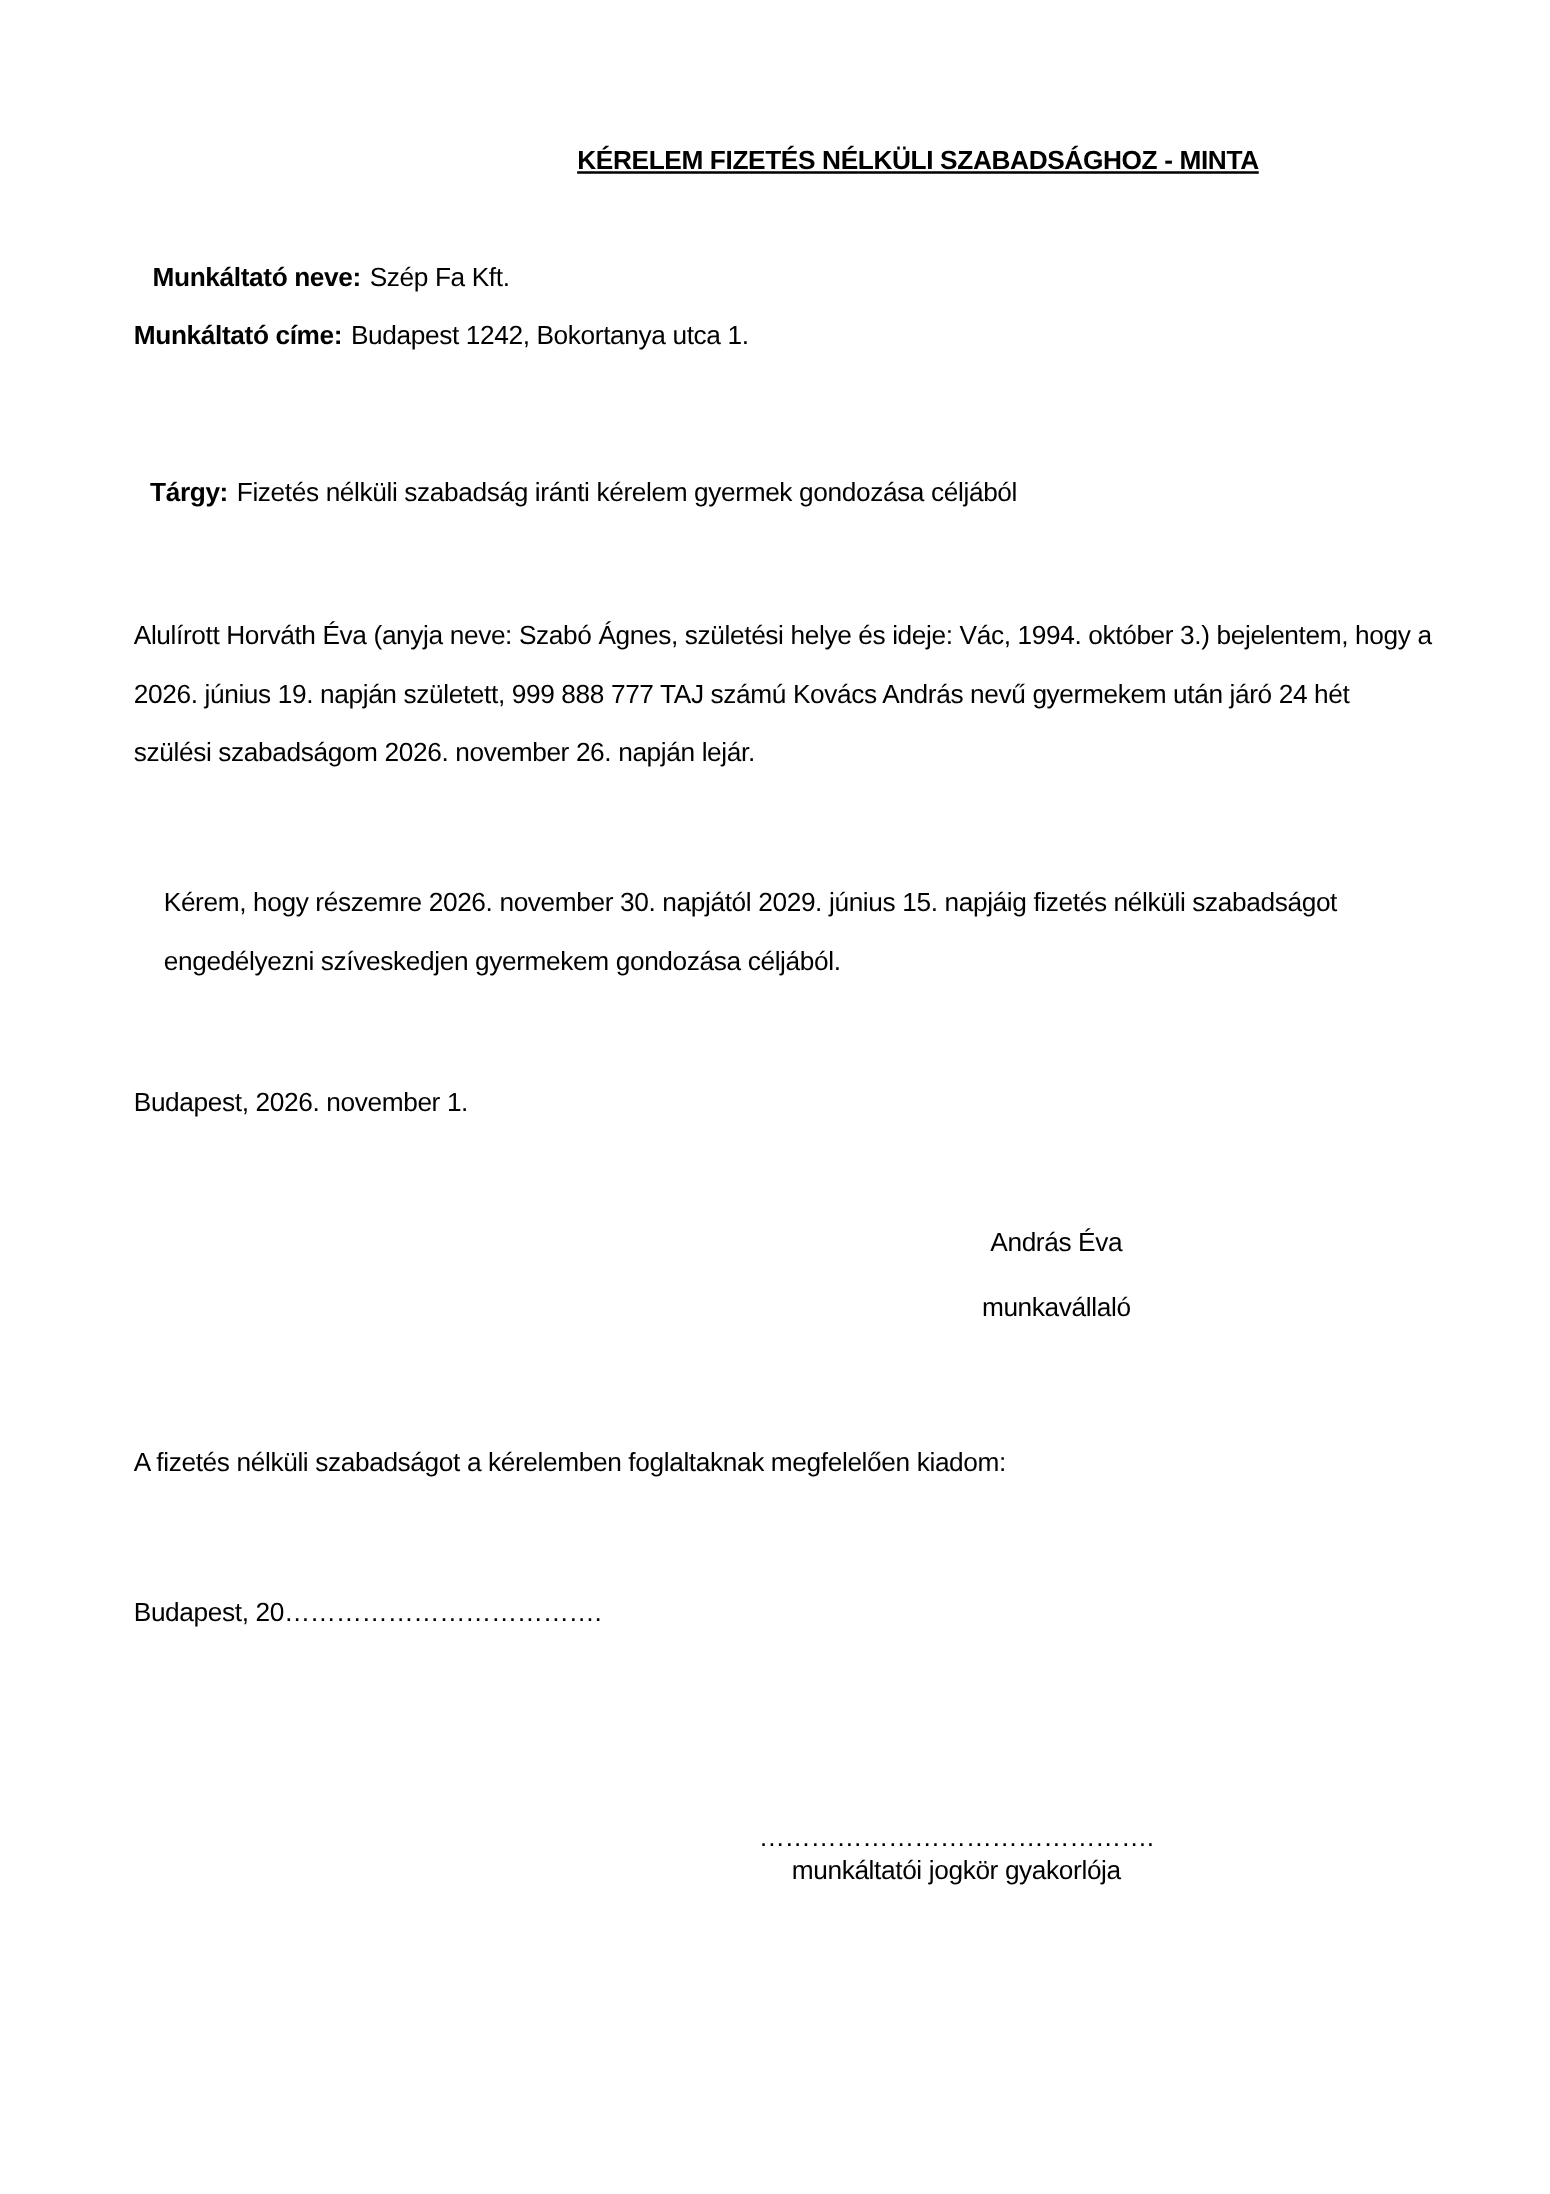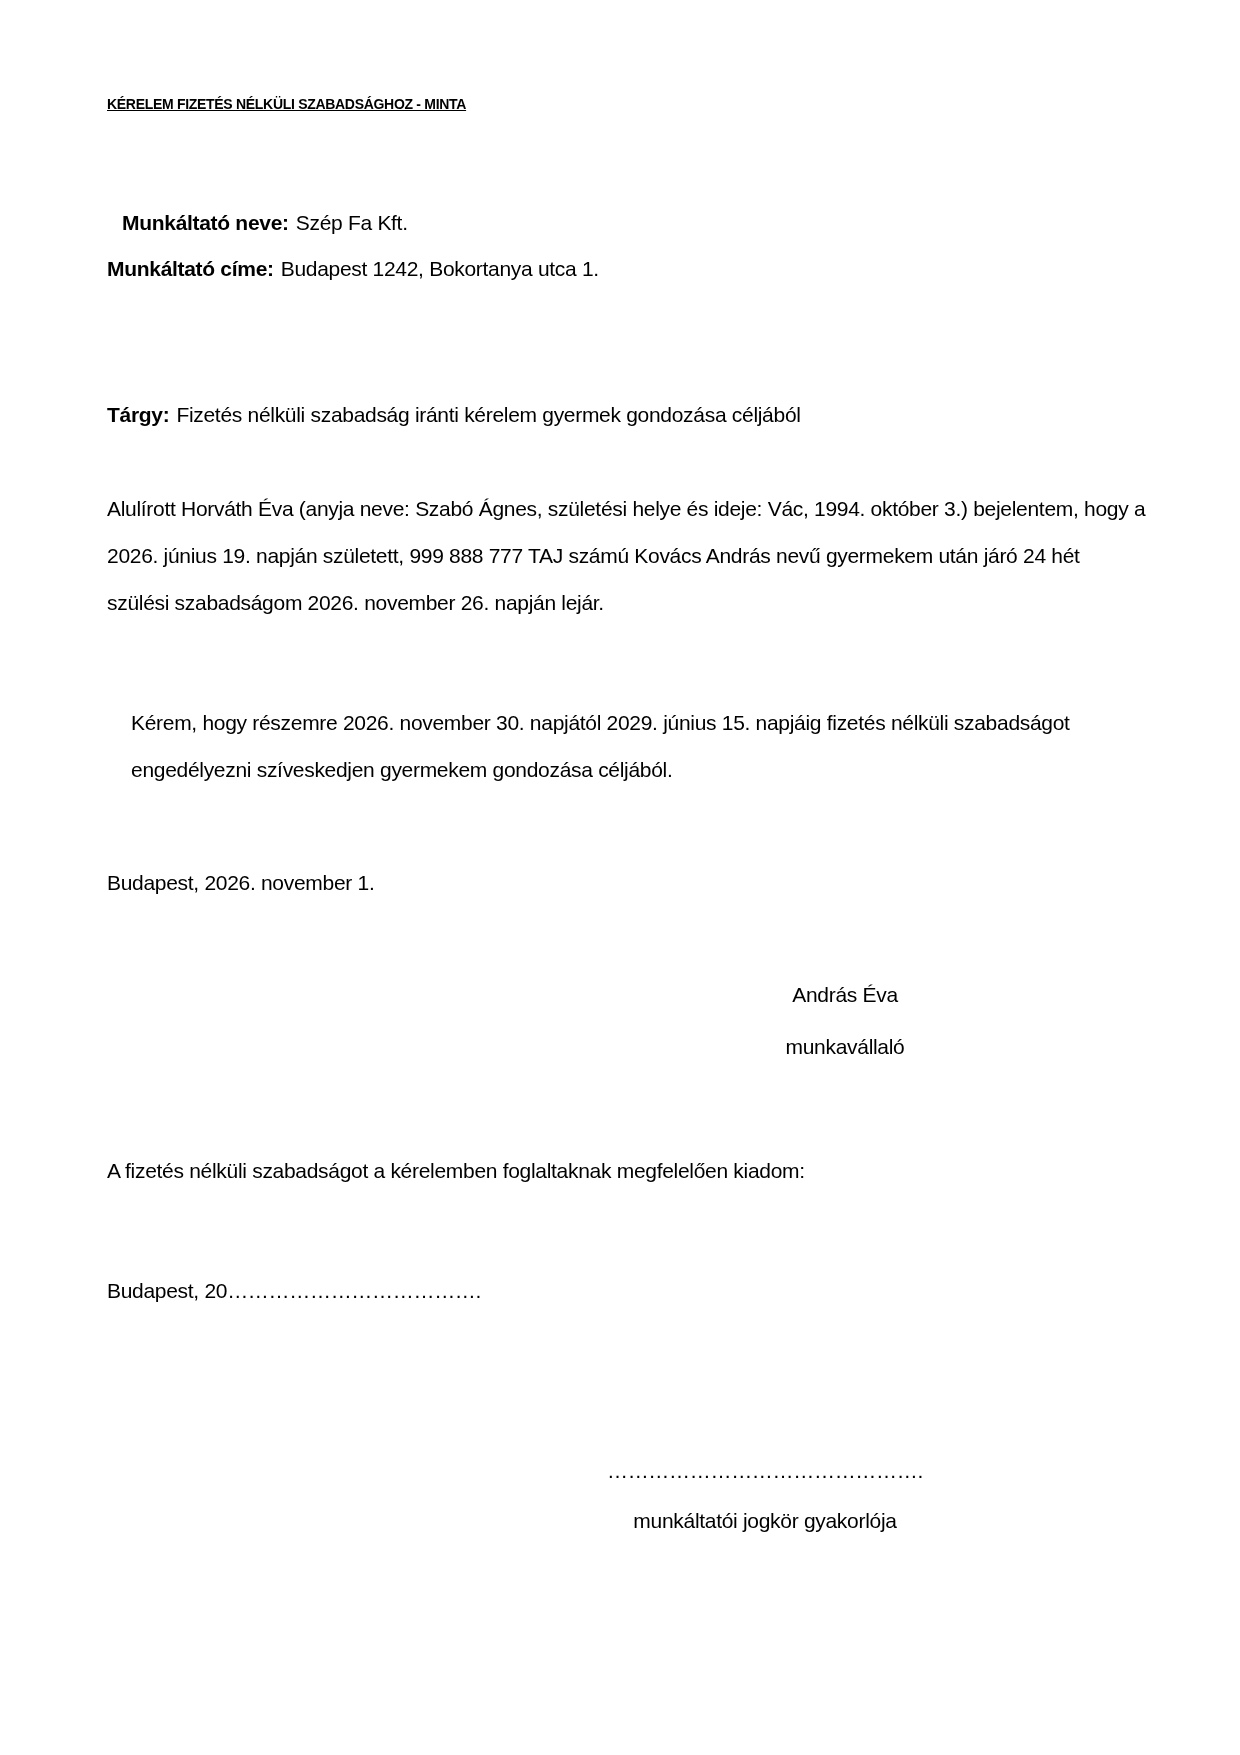--- a/index.html
+++ b/index.html
@@ -15,59 +15,59 @@
     color: #000000;
     font-family: "Liberation Sans", sans-serif;
     font-size: 21px;
     letter-spacing: -0.3px;
     overflow: hidden;
   }
   .abs { position: absolute; }
   .line { line-height: 1.25; white-space: nowrap; }
   .b { font-weight: bold; margin-right: 7px; }
   .title {
-    top: 96px;
+    top: 117px;
     left: 107px;
     width: 900px;
-    text-align: left;
+    text-align: right;
     font-weight: bold;
-    font-size: 14px;
+    font-size: 21px;
     text-decoration: underline;
     white-space: nowrap;
   }
   .para {
     left: 107px;
     width: 1040px;
     line-height: 47px;
     text-align: left;
   }
   .pos-emp-name { top: 210px; left: 106px; margin-left: 16px; }
   .pos-emp-addr { top: 256px; left: 107px; }
-  .pos-subject  { top: 382px; left: 107px; margin-top: 20px; }
+  .pos-subject  { top: 382px; left: 120px; }
   .pos-para1    { top: 485px; }
   .pos-para2    { top: 699px; margin-left: 24px; }
   .pos-date     { top: 870px; left: 107px; }
   .sig-employee {
     top: 982px;
     left: 550px;
     width: 590px;
     text-align: center;
     line-height: 26px;
   }
   .sig-employee .role { margin-top: 26px; }
   .pos-approval { top: 1158px; left: 107px; }
   .pos-emp-date { top: 1278px; left: 107px; }
   .sig-employer {
     top: 1458px;
     left: 460px;
     width: 610px;
     text-align: center;
     line-height: 26px;
   }
-  .sig-employer .role { margin-top: 24px; }
+  .sig-employer .role { }
 </style>
 </head>
 <body>
 
 <div class="page">
 
   <div class="abs title">KÉRELEM FIZETÉS NÉLKÜLI SZABADSÁGHOZ - MINTA</div>
 
   <div class="abs line pos-emp-name">
     <span class="b">Munkáltató neve:</span><span>Szép Fa Kft.</span>

